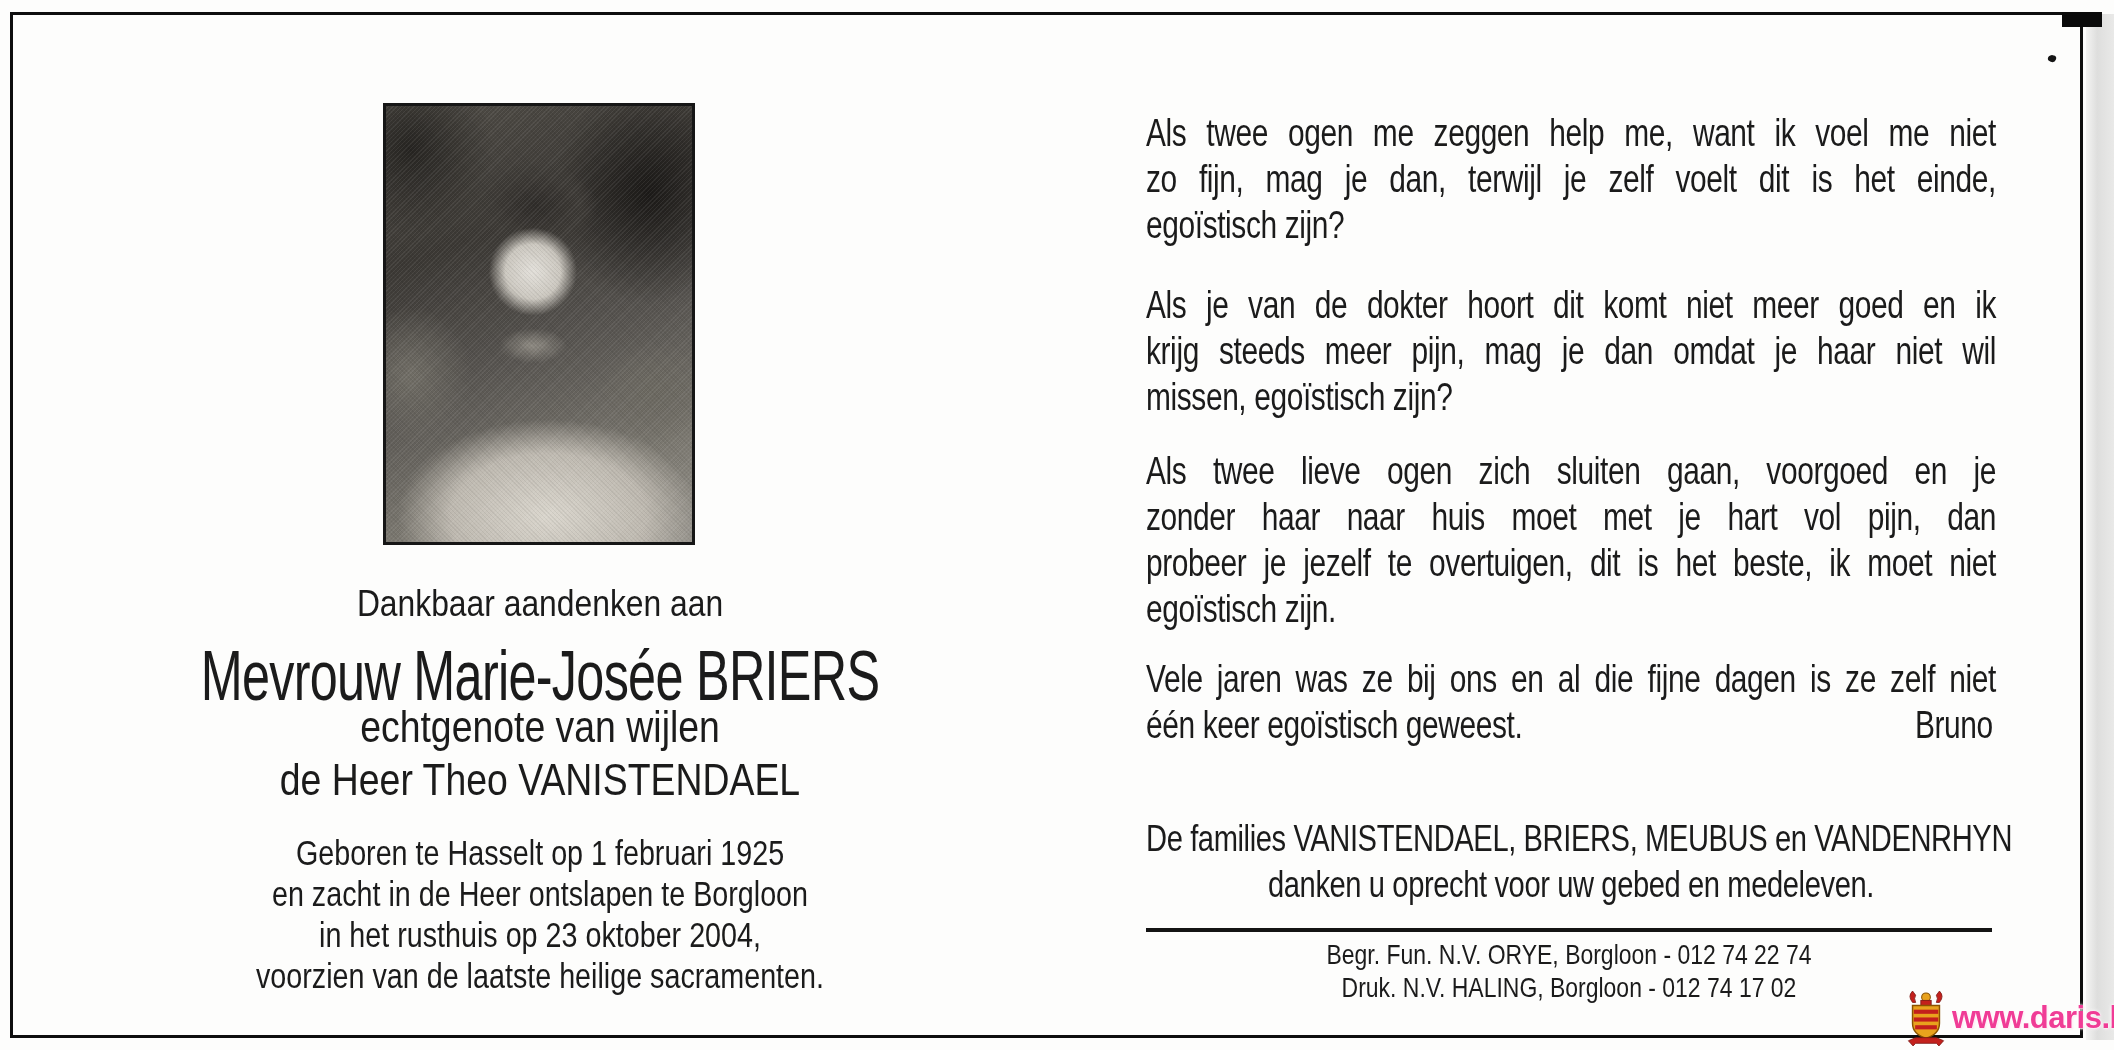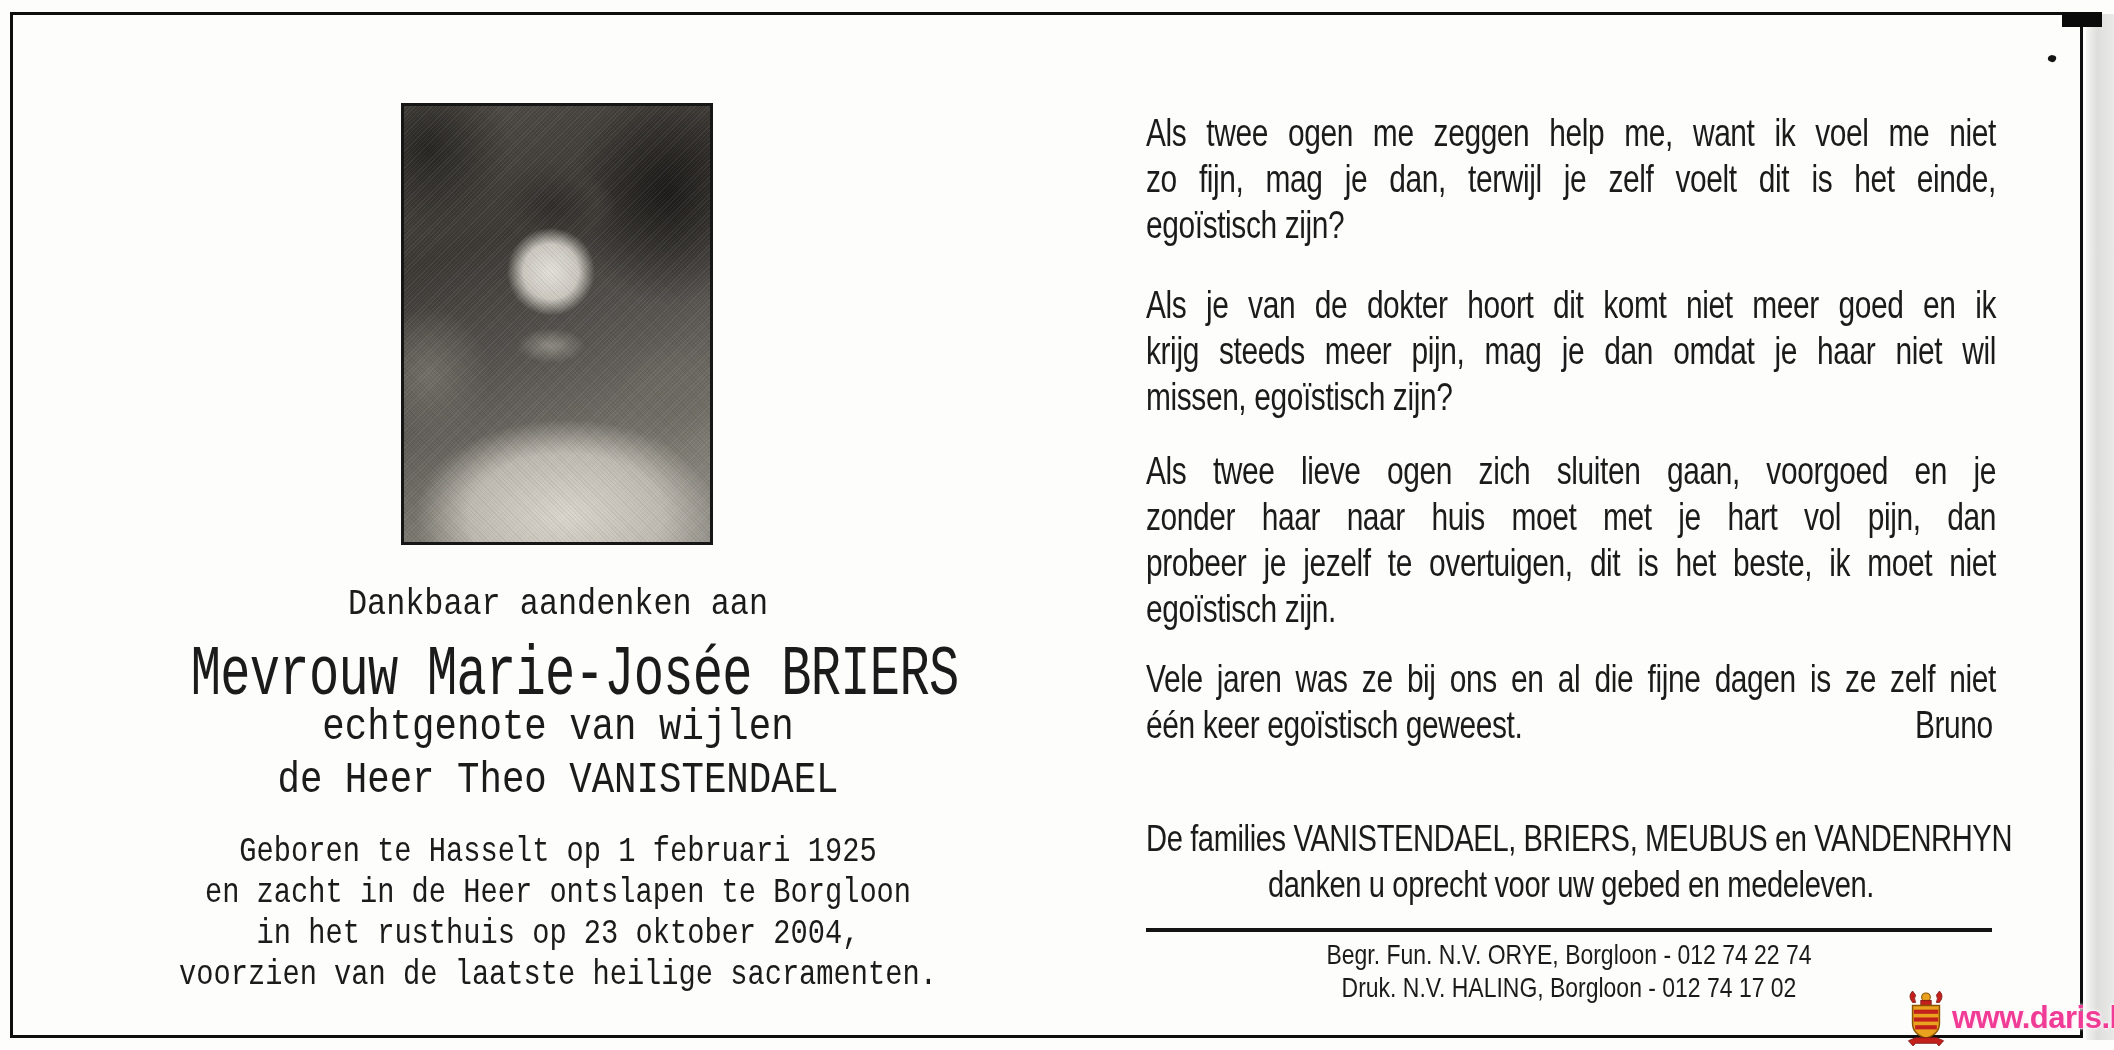--- a/index.html
+++ b/index.html
@@ -17,21 +17,21 @@
     border:3px solid #0e0e0e; background:transparent;
   }
   .scan-edge {
     position:absolute; left:2086px; top:14px; width:28px; height:1026px;
     background:linear-gradient(to right,#f4f4f3,#dededd 40%,#e9e9e8);
   }
   .corner-blob { position:absolute; left:2062px; top:12px; width:40px; height:15px; background:#0a0a0a; }
   .speck { position:absolute; left:2048px; top:55px; width:8px; height:7px; background:#151515; border-radius:60% 40% 55% 45%; transform:rotate(20deg); }
 
   
-  .left-col { position:absolute; left:48px; top:0; width:1020px; height:1050px;font-family:Liberation Mono, monospace; }
+  .left-col { position:absolute; left:30px; top:0; width:1020px; height:1050px; }
 
   .photo-frame {
     position:absolute; left:353px; top:103px;  
     width:312px; height:442px;
     border:3px solid #161616; background:#55524c;
   }
   .photo-img {
     width:100%; height:100%;
     background:
       repeating-linear-gradient(45deg, rgba(0,0,0,.06) 0 1px, rgba(255,255,255,0) 1px 3px),

